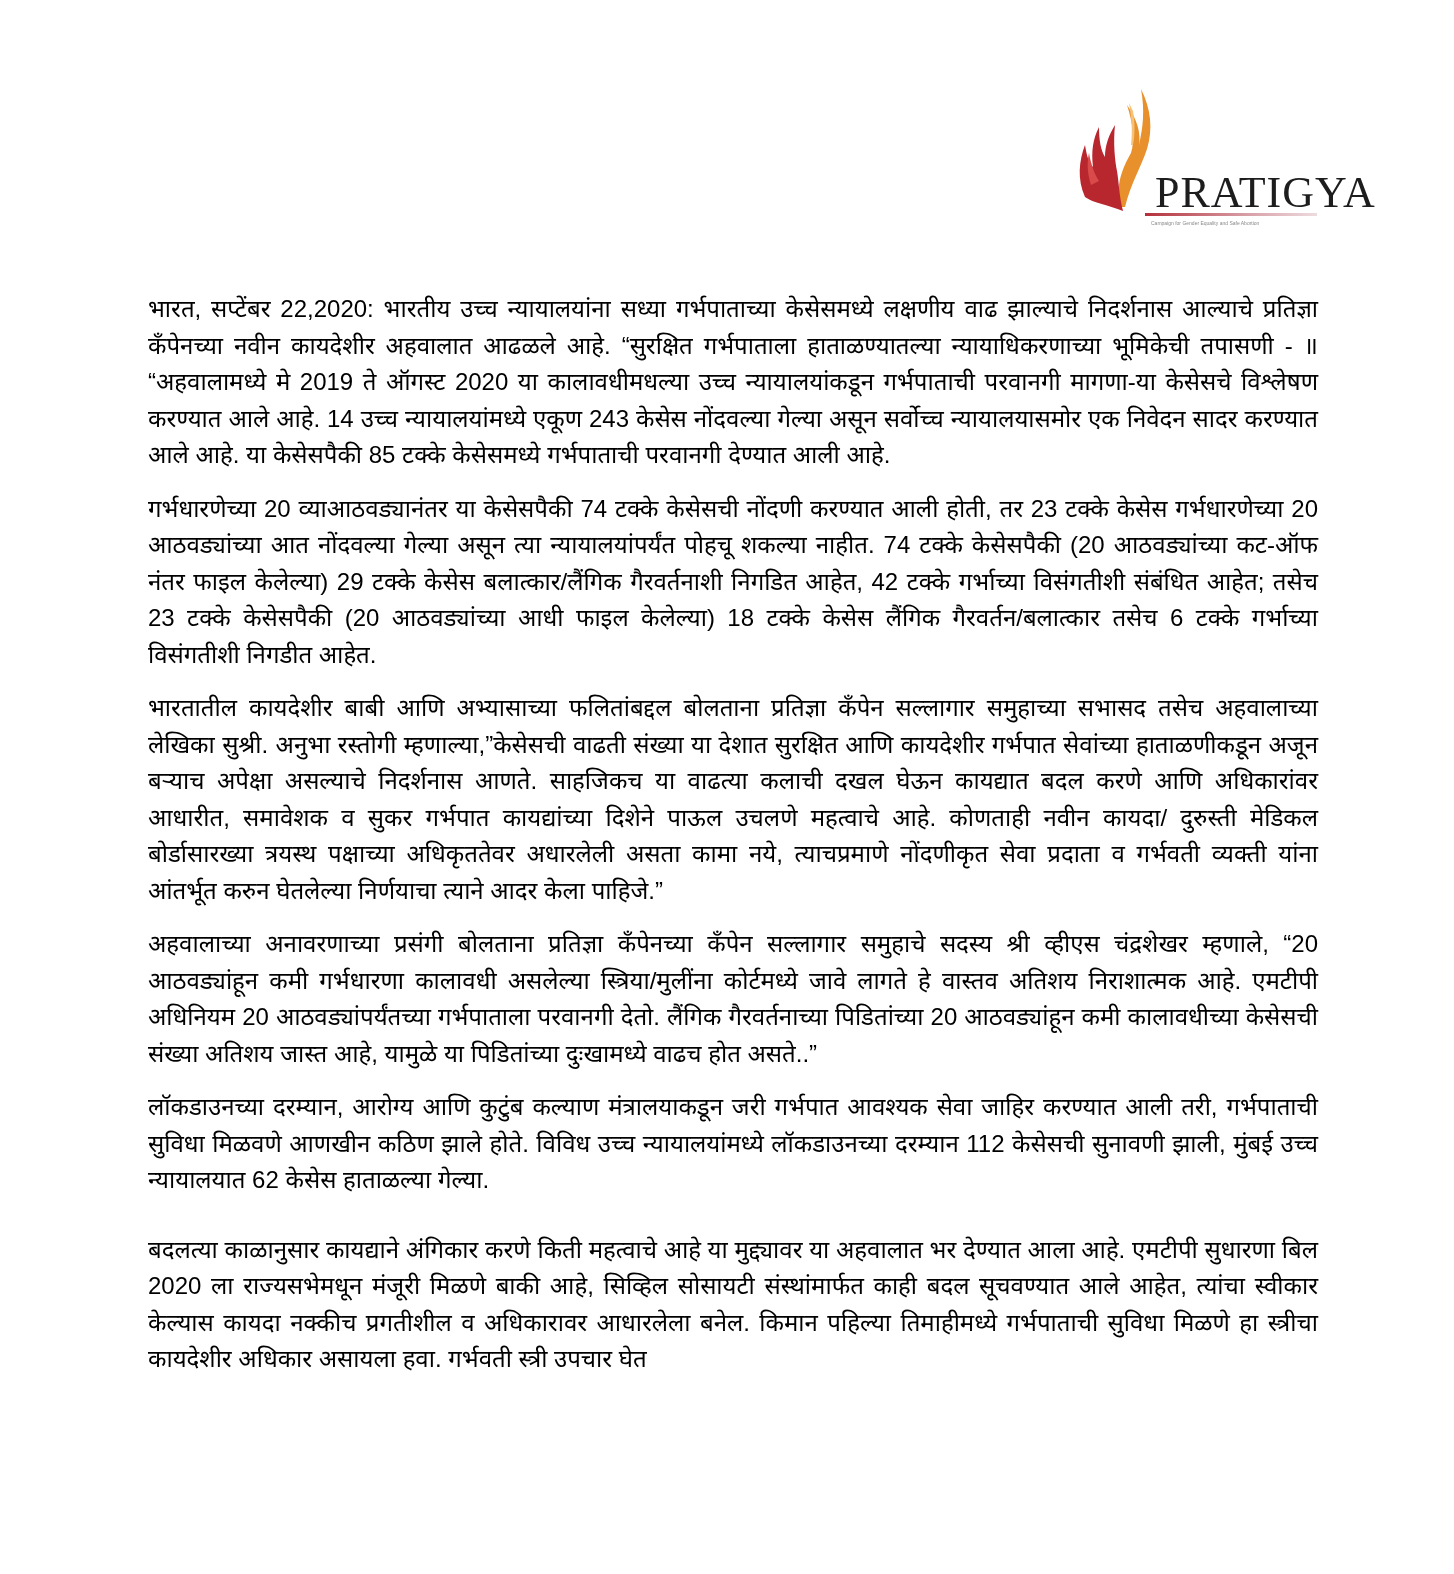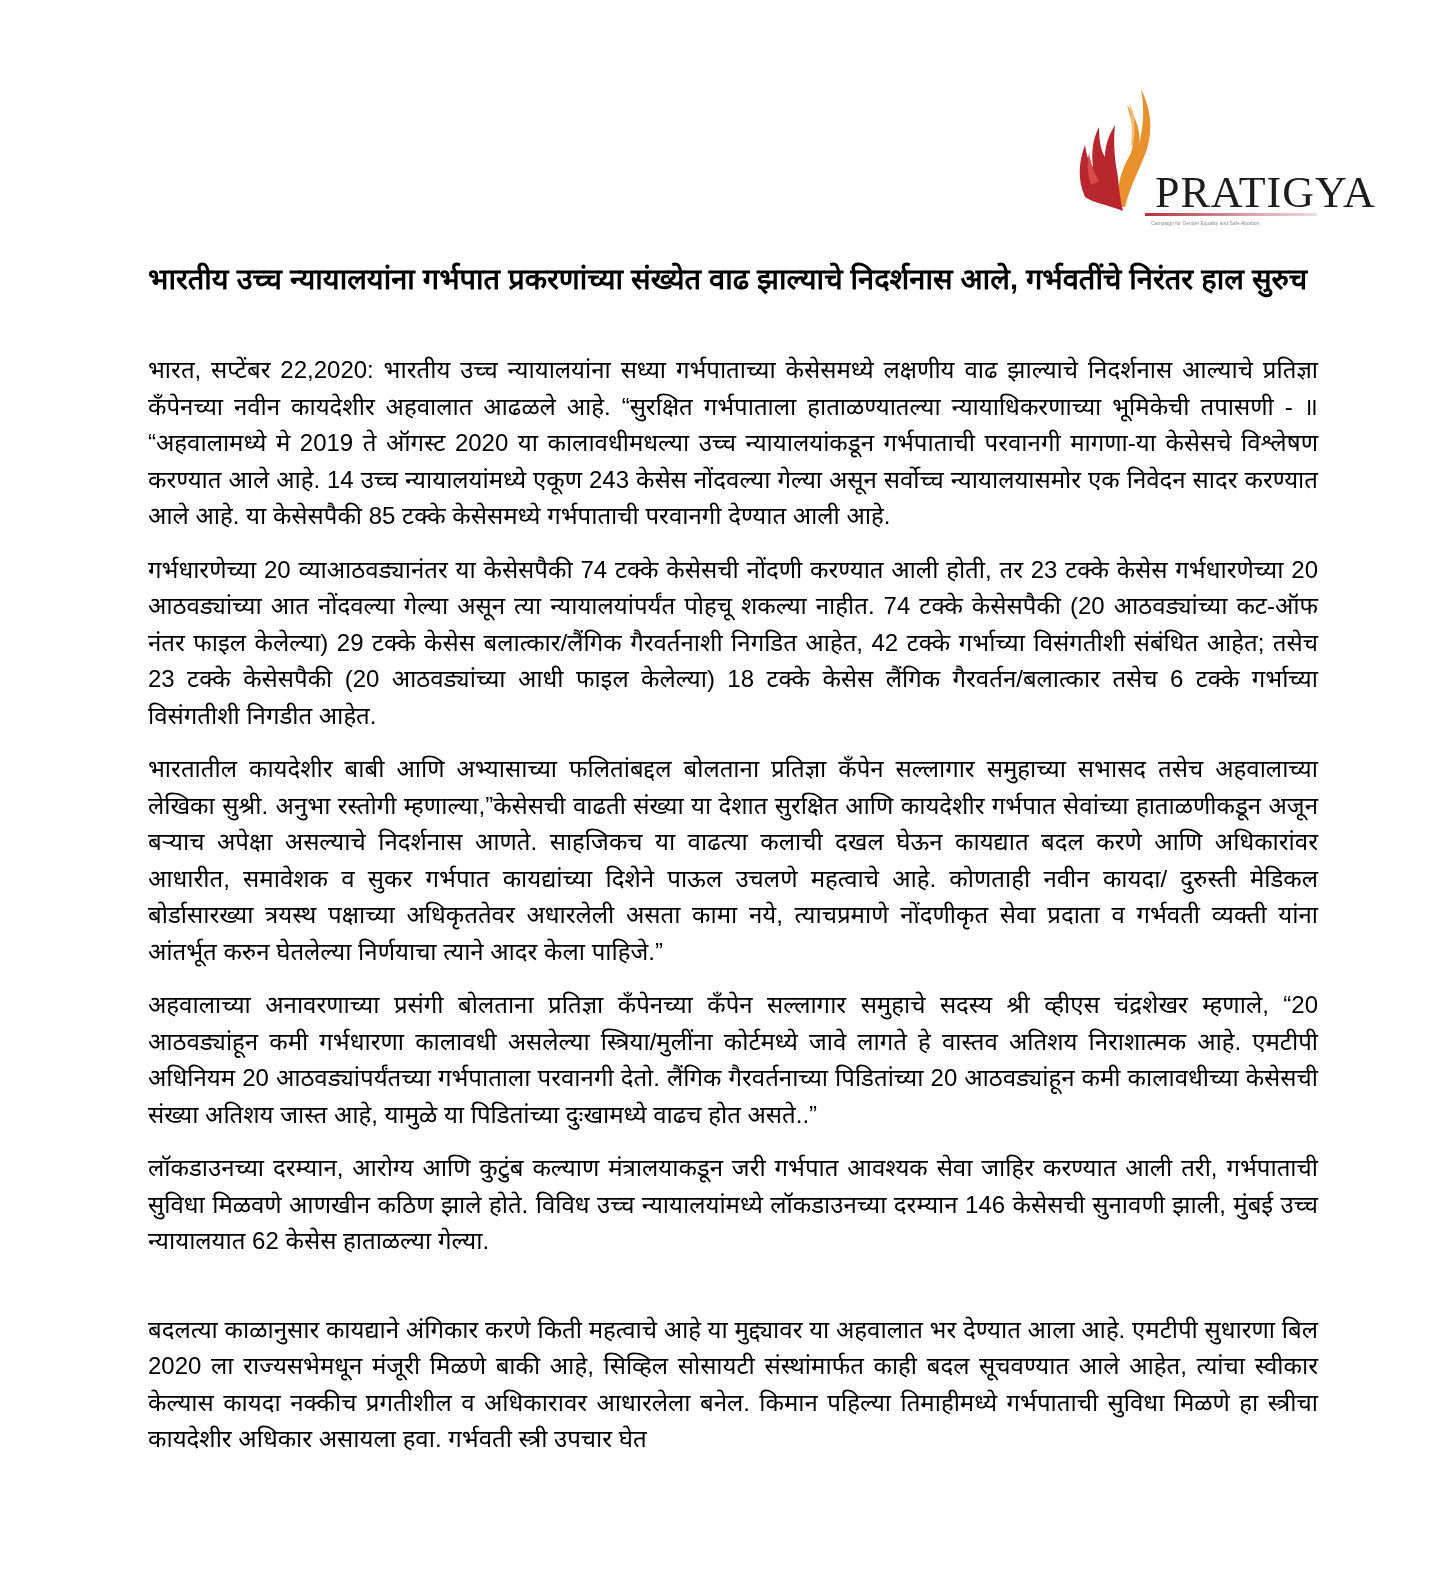--- a/index.html
+++ b/index.html
@@ -34,21 +34,21 @@
     .title {
       font-family: "Liberation Sans", "DejaVu Sans", sans-serif;
       font-weight: bold; font-size: 29px; line-height: 42px; margin: 0;
       color: #000;
     }
     .para {
       font-size: 24px; line-height: 36.5px; margin: 0; text-align: justify;
     }
     .sub { margin-top: 36px; }
     .gap { margin-top: 17px; }
-    .gap-lg { margin-top: 52px; }
+    .gap-lg { margin-top: 33px; }
   </style>
 </head>
 <body>
 
 <div class="page">
 
   <div class="logo">
     <svg width="80" height="140" viewBox="0 0 80 140">
 
       <path d="M45 132 C40 110 48 92 56 78 C60 66 58 48 52 30 C62 44 66 58 64 70 C68 52 70 36 66 14 C76 34 78 54 72 74 C66 92 56 108 50 132 Z" fill="#e8902c"></path>
@@ -56,23 +56,22 @@
 
       <path d="M10 122 C2 104 4 86 10 70 C12 82 14 88 18 92 C16 76 18 64 24 52 C24 66 26 76 30 82 C30 70 34 60 40 50 C38 68 40 86 42 96 C44 108 44 120 48 136 C34 130 18 128 10 122 Z" fill="#b8262e"></path>
       <path d="M16 110 C12 98 12 86 14 78 C16 90 20 100 24 106 Z" fill="#d94a4a"></path>
     </svg>
     <div class="logo-word">PRATIGYA</div>
     <div class="logo-rule"></div>
     <div class="logo-tagline">Campaign for Gender Equality and Safe Abortion</div>
   </div>
 
   <div class="content">
-    <h1 class="title">भारतीय उच्च न्यायालयांना गर्भपात प्रकरणांच्या संख्येत वाढ झाल्याचे निदर्शनास आले, गर्भवतींचे निरंतर हाल सुरुच</h1>
 
 
     <p class="para gap-lg">भारत, सप्टेंबर 22,2020: भारतीय उच्च न्यायालयांना सध्या गर्भपाताच्या केसेसमध्ये लक्षणीय वाढ झाल्याचे निदर्शनास आल्याचे प्रतिज्ञा कँपेनच्या नवीन कायदेशीर अहवालात आढळले आहे. “सुरक्षित गर्भपाताला हाताळण्यातल्या न्यायाधिकरणाच्या भूमिकेची तपासणी - ॥ “अहवालामध्ये मे 2019 ते ऑगस्ट 2020 या कालावधीमधल्या उच्च न्यायालयांकडून गर्भपाताची परवानगी मागणा-या केसेसचे विश्लेषण करण्यात आले आहे. 14 उच्च न्यायालयांमध्ये एकूण 243 केसेस नोंदवल्या गेल्या असून सर्वोच्च न्यायालयासमोर एक निवेदन सादर करण्यात आले आहे. या केसेसपैकी 85 टक्के केसेसमध्ये गर्भपाताची परवानगी देण्यात आली आहे.</p>
     <p class="para gap">गर्भधारणेच्या 20 व्याआठवड्यानंतर या केसेसपैकी 74 टक्के केसेसची नोंदणी करण्यात आली होती, तर 23 टक्के केसेस गर्भधारणेच्या 20 आठवड्यांच्या आत नोंदवल्या गेल्या असून त्या न्यायालयांपर्यंत पोहचू शकल्या नाहीत. 74 टक्के केसेसपैकी (20 आठवड्यांच्या कट-ऑफ नंतर फाइल केलेल्या) 29 टक्के केसेस बलात्कार/लैंगिक गैरवर्तनाशी निगडित आहेत, 42 टक्के गर्भाच्या विसंगतीशी संबंधित आहेत; तसेच 23 टक्के केसेसपैकी (20 आठवड्यांच्या आधी फाइल केलेल्या) 18 टक्के केसेस लैंगिक गैरवर्तन/बलात्कार तसेच 6 टक्के गर्भाच्या विसंगतीशी निगडीत आहेत.</p>
     <p class="para gap">भारतातील कायदेशीर बाबी आणि अभ्यासाच्या फलितांबद्दल बोलताना प्रतिज्ञा कँपेन सल्लागार समुहाच्या सभासद तसेच अहवालाच्या लेखिका सुश्री. अनुभा रस्तोगी म्हणाल्या,”केसेसची वाढती संख्या या देशात सुरक्षित आणि कायदेशीर गर्भपात सेवांच्या हाताळणीकडून अजून बऱ्याच अपेक्षा असल्याचे निदर्शनास आणते. साहजिकच या वाढत्या कलाची दखल घेऊन कायद्यात बदल करणे आणि अधिकारांवर आधारीत, समावेशक व सुकर गर्भपात कायद्यांच्या दिशेने पाऊल उचलणे महत्वाचे आहे. कोणताही नवीन कायदा/ दुरुस्ती मेडिकल बोर्डासारख्या त्रयस्थ पक्षाच्या अधिकृततेवर अधारलेली असता कामा नये, त्याचप्रमाणे नोंदणीकृत सेवा प्रदाता व गर्भवती व्यक्ती यांना आंतर्भूत करुन घेतलेल्या निर्णयाचा त्याने आदर केला पाहिजे.”</p>
     <p class="para gap">अहवालाच्या अनावरणाच्या प्रसंगी बोलताना प्रतिज्ञा कँपेनच्या कँपेन सल्लागार समुहाचे सदस्य श्री व्हीएस चंद्रशेखर म्हणाले, “20 आठवड्यांहून कमी गर्भधारणा कालावधी असलेल्या स्त्रिया/मुलींना कोर्टमध्ये जावे लागते हे वास्तव अतिशय निराशात्मक आहे. एमटीपी अधिनियम 20 आठवड्यांपर्यंतच्या गर्भपाताला परवानगी देतो. लैंगिक गैरवर्तनाच्या पिडितांच्या 20 आठवड्यांहून कमी कालावधीच्या केसेसची संख्या अतिशय जास्त आहे, यामुळे या पिडितांच्या दुःखामध्ये वाढच होत असते..”</p>
-    <p class="para gap">लॉकडाउनच्या दरम्यान, आरोग्य आणि कुटुंब कल्याण मंत्रालयाकडून जरी गर्भपात आवश्यक सेवा जाहिर करण्यात आली तरी, गर्भपाताची सुविधा मिळवणे आणखीन कठिण झाले होते. विविध उच्च न्यायालयांमध्ये लॉकडाउनच्या दरम्यान 146 केसेसची सुनावणी झाली, मुंबई उच्च न्यायालयात 62 केसेस हाताळल्या गेल्या.</p>
+    <p class="para gap">लॉकडाउनच्या दरम्यान, आरोग्य आणि कुटुंब कल्याण मंत्रालयाकडून जरी गर्भपात आवश्यक सेवा जाहिर करण्यात आली तरी, गर्भपाताची सुविधा मिळवणे आणखीन कठिण झाले होते. विविध उच्च न्यायालयांमध्ये लॉकडाउनच्या दरम्यान 112 केसेसची सुनावणी झाली, मुंबई उच्च न्यायालयात 62 केसेस हाताळल्या गेल्या.</p>
     <p class="para gap-lg">बदलत्या काळानुसार कायद्याने अंगिकार करणे किती महत्वाचे आहे या मुद्द्यावर या अहवालात भर देण्यात आला आहे. एमटीपी सुधारणा बिल 2020 ला राज्यसभेमधून मंजूरी मिळणे बाकी आहे, सिव्हिल सोसायटी संस्थांमार्फत काही बदल सूचवण्यात आले आहेत, त्यांचा स्वीकार केल्यास कायदा नक्कीच प्रगतीशील व अधिकारावर आधारलेला बनेल. किमान पहिल्या तिमाहीमध्ये गर्भपाताची सुविधा मिळणे हा स्त्रीचा कायदेशीर अधिकार असायला हवा. गर्भवती स्त्री उपचार घेत</p>
   </div>
 </div>
 
 </body></html>

